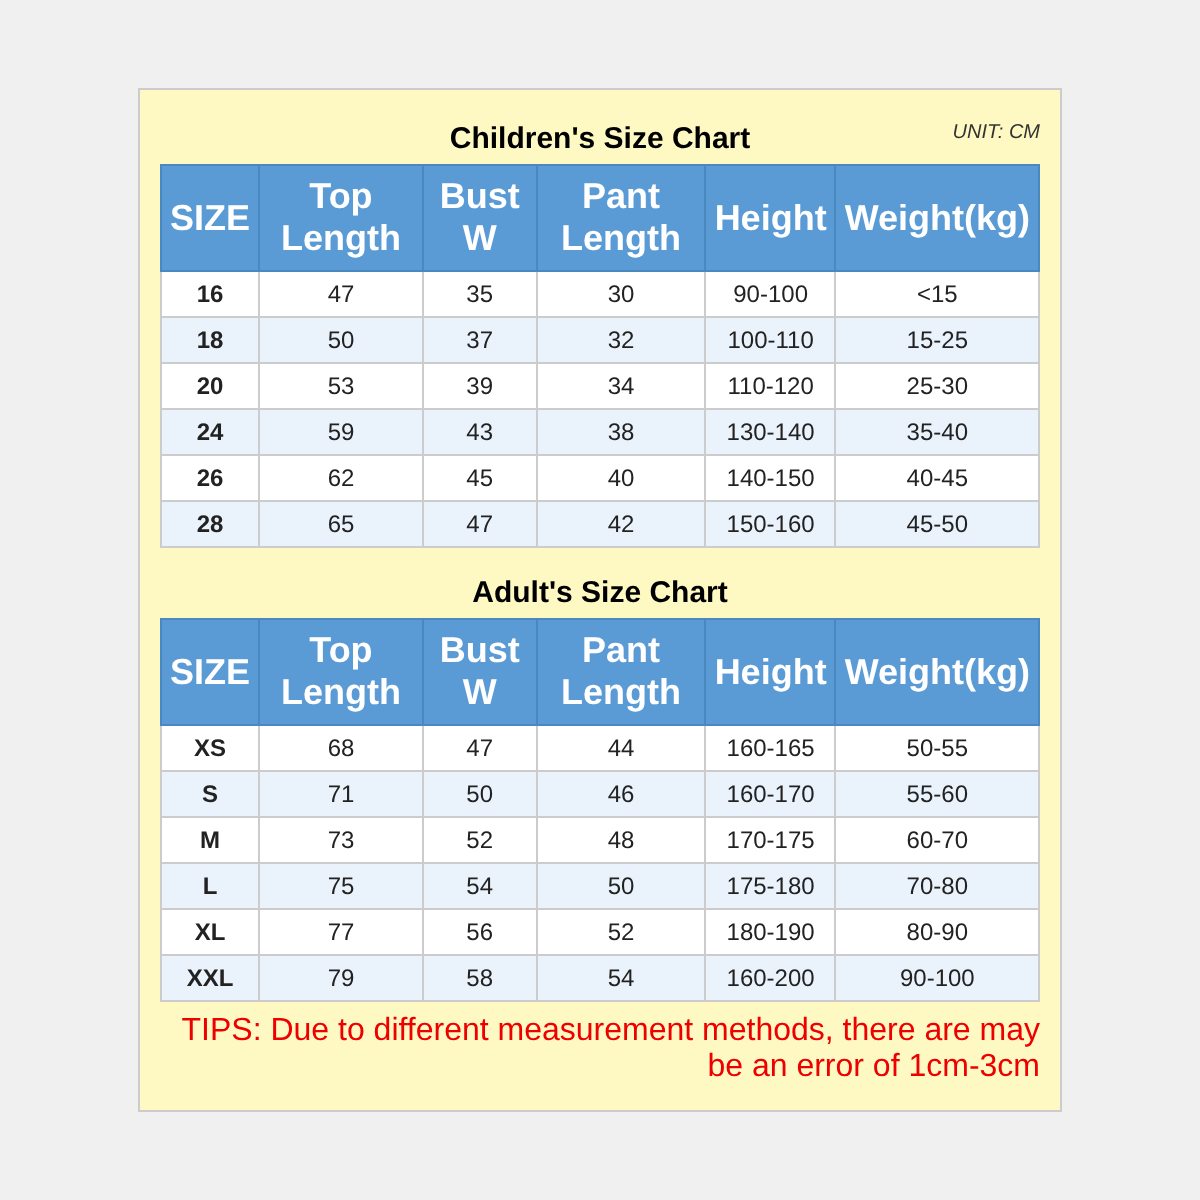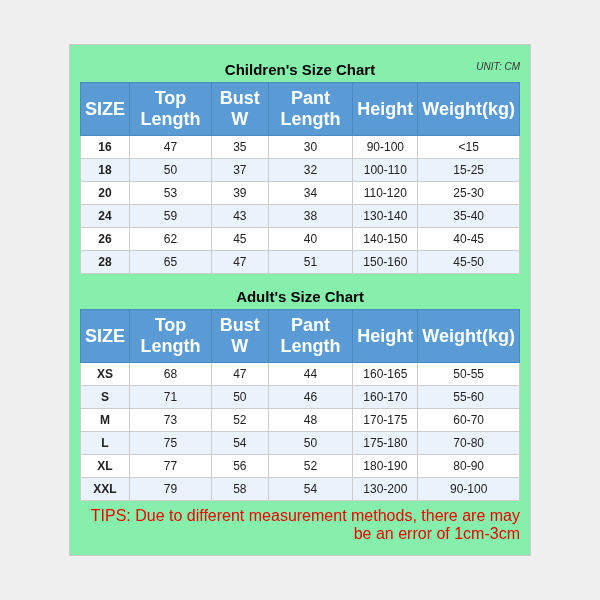--- a/index.html
+++ b/index.html
@@ -6,21 +6,21 @@
     body {
       background: #f0f0f0;
       display: flex;
       justify-content: center;
       align-items: center;
       width: 600px;
       height: 600px;
       font-family: Arial, sans-serif;
     }
     .chart-container {
-      background: #86efac;
+      background: #fef9c3;
       border: 1px solid #ccc;
       width: 462px;
       padding: 10px;
     }
     .section-title {
       text-align: center;
       font-weight: bold;
       font-size: 15px;
       padding: 6px 0 4px 0;
       position: relative;
@@ -131,21 +131,21 @@
           <td>62</td>
           <td>45</td>
           <td>40</td>
           <td>140-150</td>
           <td>40-45</td>
         </tr>
         <tr>
           <td>28</td>
           <td>65</td>
           <td>47</td>
-          <td>51</td>
+          <td>42</td>
           <td>150-160</td>
           <td>45-50</td>
         </tr>
       </tbody>
   </table>
 
   <div class="section-gap"></div>
 
   <div class="section-title">
     <span>Adult's Size Chart</span>
@@ -201,20 +201,20 @@
           <td>56</td>
           <td>52</td>
           <td>180-190</td>
           <td>80-90</td>
         </tr>
         <tr>
           <td>XXL</td>
           <td>79</td>
           <td>58</td>
           <td>54</td>
-          <td>130-200</td>
+          <td>160-200</td>
           <td>90-100</td>
         </tr>
       </tbody>
   </table>
 
   <div class="tips">TIPS: Due to different measurement methods, there are may be an error of 1cm-3cm</div>
 </div>
 
 </body></html>

